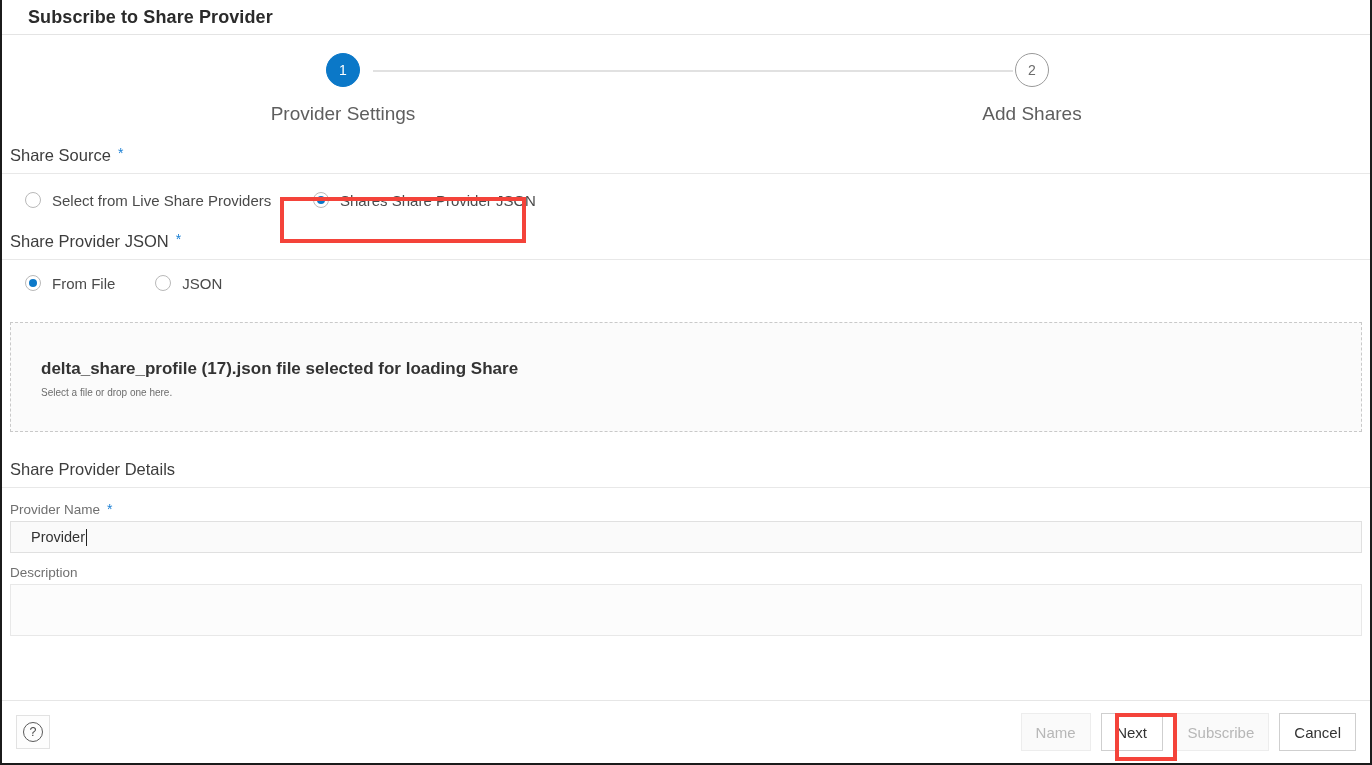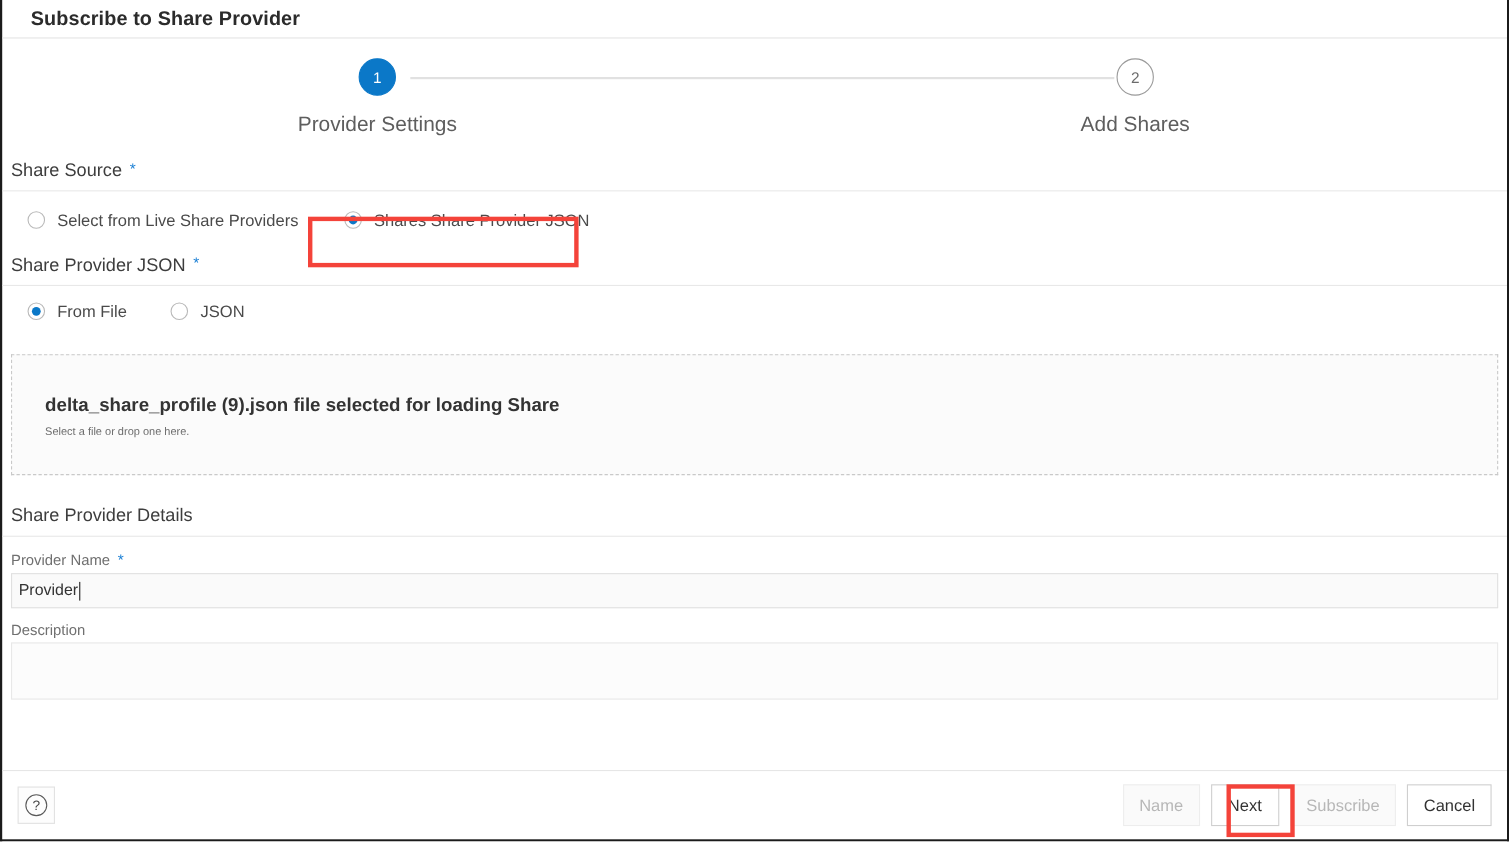--- a/index.html
+++ b/index.html
@@ -165,21 +165,21 @@
     margin-bottom: 4px;
   }
   .field-input {
     width: 100%;
     height: 32px;
     border: 1px solid #e0e0e0;
     background: #fafafa;
     font-family: "Liberation Sans", sans-serif;
     font-size: 14.5px;
     color: #333333;
-    padding: 0 6px;
+    padding: 0 20px;
     display: flex;
     align-items: center;
   }
   .caret {
     display: inline-block;
     width: 1px;
     height: 17px;
     background: #222;
     margin-left: 1px;
     vertical-align: middle;
@@ -286,21 +286,21 @@
       <span class="radio-dot checked"></span>
       <span class="radio-label">From File</span>
     </div>
     <div class="radio" style="margin-left:40px;">
       <span class="radio-dot"></span>
       <span class="radio-label">JSON</span>
     </div>
   </div>
 
   <div class="dropzone">
-    <div class="dz-file">delta_share_profile (9).json file selected for loading Share</div>
+    <div class="dz-file">delta_share_profile (17).json file selected for loading Share</div>
     <div class="dz-hint">Select a file or drop one here.</div>
   </div>
 
   <div class="section-head" style="margin-top:28px;">
     <span>Share Provider Details</span>
   </div>
 
   <div class="field" style="margin-top:14px;">
     <div class="field-label">
       <span>Provider Name</span><span class="req-star">*</span>

